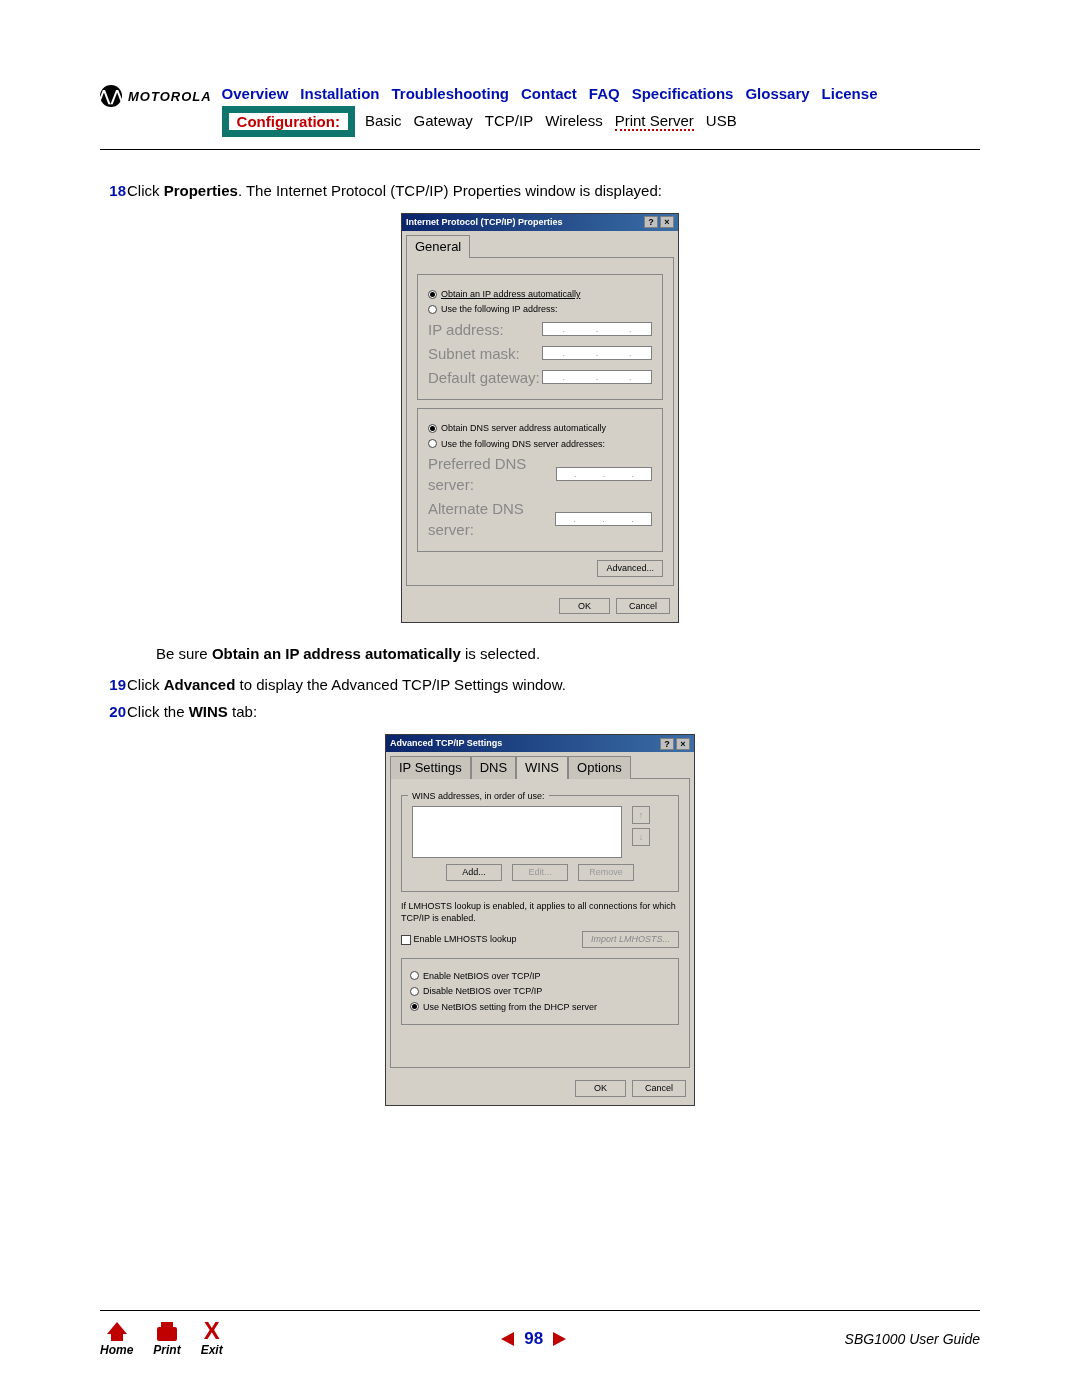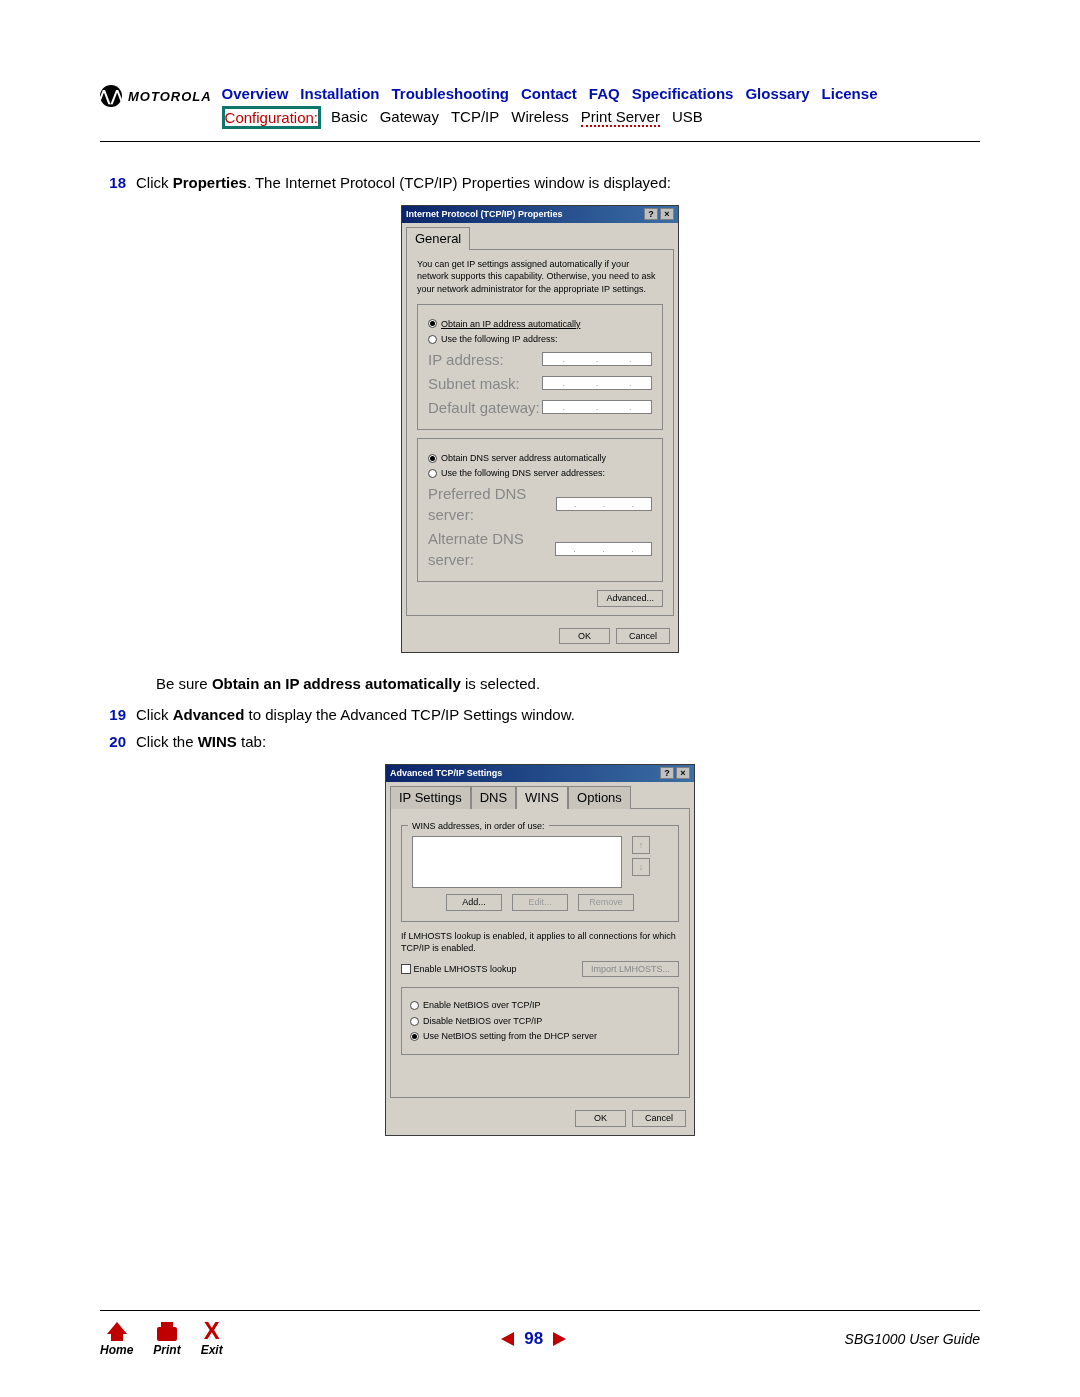--- a/index.html
+++ b/index.html
@@ -43,39 +43,39 @@
   }
   .top-links span { cursor: pointer; }
   .sub-row {
     display: flex;
     gap: 10px;
     font-size: 15px;
     align-items: center;
     margin-top: 4px;
   }
   .conf-box {
-    border: 3px solid #0f766e;
-    padding: 0 0;
+    border: 7px solid #0f766e;
+    padding: 0 8px;
     color: #c00000;
-    font-weight: normal;
+    font-weight: bold;
   }
   .sub-links span { cursor:pointer; }
   .dotted { border-bottom: 2px dotted #c00000; }
   hr.hline {
     border: none;
     border-top: 1px solid #000;
     margin: 12px 0 30px 0;
   }
   .body-area {
     font-size: 15px;
     line-height: 1.4;
   }
   .step {
     display: flex;
-    gap: 10px;
+    gap: 1px;
     margin: 6px 0;
   }
   .step-num {
     width: 26px;
     font-weight: bold;
     color: #0010b0;
     flex-shrink: 0;
     text-align: right;
   }
   .step-body { flex: 1; }
@@ -268,21 +268,20 @@
       <div class="win-titlebar">
         <span>Internet Protocol (TCP/IP) Properties</span>
         <div class="title-btns">
           <div class="title-btn">?</div>
           <div class="title-btn">×</div>
         </div>
       </div>
       <div class="win-client">
         <span class="tab">General</span>
         <div class="tab-panel">
-          <div style="font-size:9px;margin-bottom:8px;">You can get IP settings assigned automatically if your network supports this capability. Otherwise, you need to ask your network administrator for the appropriate IP settings.</div>
           <div class="group" style="padding-bottom:8px;">
             <div class="radio">
                 <span class="dot on"></span>
                 <span class="under">Obtain an IP address automatically</span>
               </div>
             <div class="radio">
                 <span class="dot"></span>
                 <span>Use the following IP address:</span>
               </div>
             <div class="field-row">
@@ -389,21 +388,21 @@
             </div>
             <div class="mini-btns">
               <span class="mini-btn">Add...</span>
               <span class="mini-btn disabled">Edit...</span>
               <span class="mini-btn disabled">Remove</span>
             </div>
           </div>
           <div style="font-size:9px;margin:6px 0;">If LMHOSTS lookup is enabled, it applies to all connections for which TCP/IP is enabled.</div>
           <div style="display:flex;justify-content:space-between;align-items:center;font-size:9px;margin:4px 0 10px;">
             <span><span class="chk"></span> <span>Enable LMHOSTS lookup</span></span>
-            <span class="btn" style="color:#888;">Import LMHOSTS...</span>
+            <span class="btn" style="color:#888;font-style:italic;">Import LMHOSTS...</span>
           </div>
           <div class="group" style="padding:8px;">
             <div class="radio">
                 <span class="dot"></span>
                 <span>Enable NetBIOS over TCP/IP</span>
               </div>
             <div class="radio">
                 <span class="dot"></span>
                 <span>Disable NetBIOS over TCP/IP</span>
               </div>

